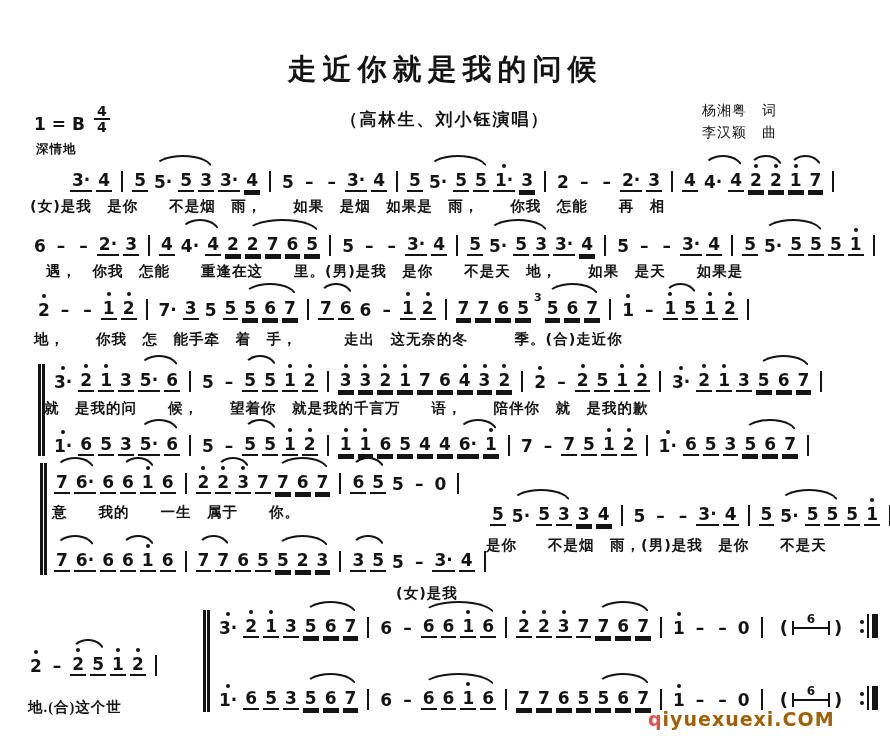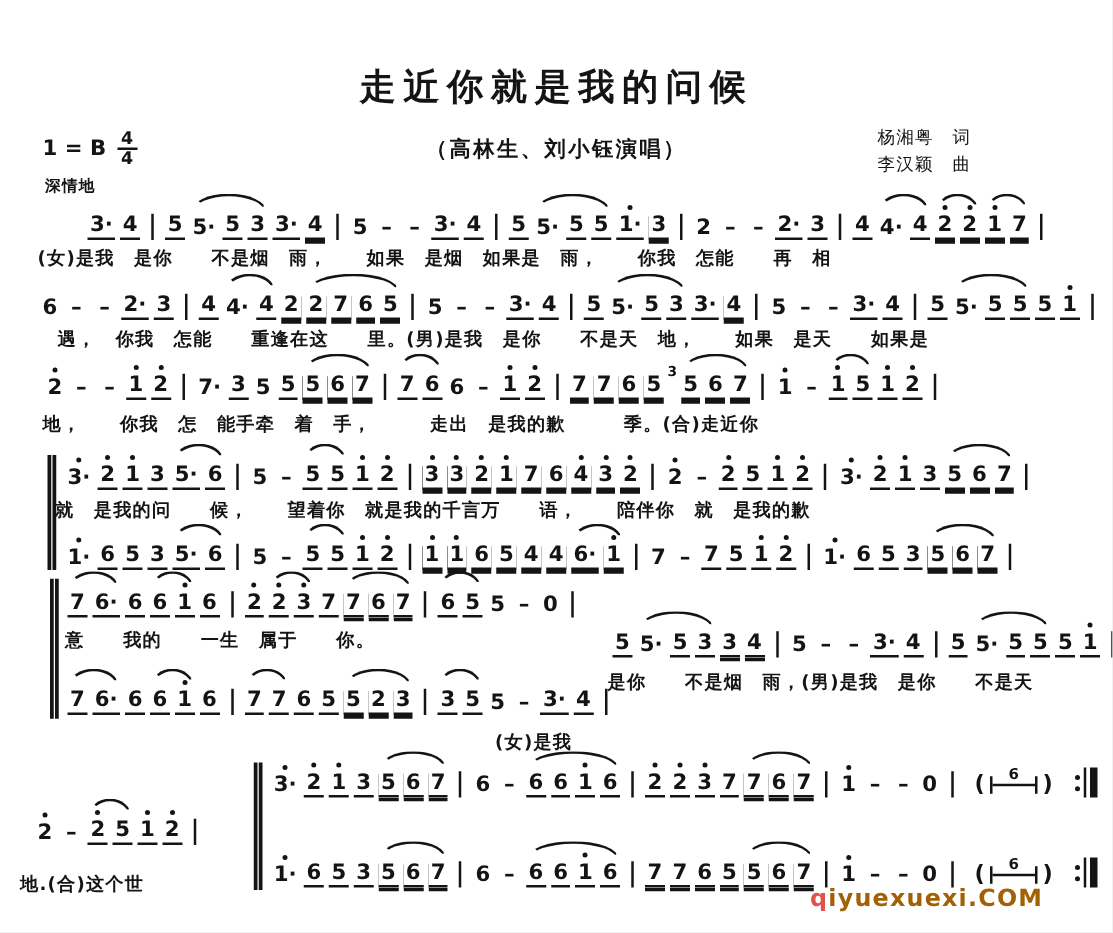--- a/index.html
+++ b/index.html
@@ -2,21 +2,21 @@
 <html><head>
 <meta charset="utf-8">
 <style>
   html,body{margin:0;padding:0;background:#e8e8e8;}
   .page{position:relative;width:890px;height:746px;background:#ffffff;overflow:hidden;
         font-family:"DejaVu Sans",sans-serif;color:#141414;}
   .title{position:absolute;left:0;right:0;top:50px;text-align:center;
          font-weight:bold;font-size:29px;letter-spacing:6px;}
   .subtitle{position:absolute;left:0;right:0;top:108px;text-align:center;
             font-weight:bold;font-size:17px;letter-spacing:2px;}
-  .keysig{position:absolute;left:34px;top:104px;display:flex;align-items:center;
+  .keysig{position:absolute;left:34px;top:104px;display:flex;align-items:flex-end;
           font-weight:bold;font-size:17px;}
   .frac{display:inline-flex;flex-direction:column;align-items:center;margin-left:9px;
         font-size:14px;line-height:14px;font-weight:bold;}
   .frac .num{border-bottom:2px solid #141414;padding:0 3px;}
   .frac .den{padding:0 3px;}
   .tempo{position:absolute;left:36px;top:141px;font-weight:bold;font-size:12.5px;letter-spacing:1px;}
   .credits{position:absolute;left:702px;top:99px;font-weight:normal;font-size:14px;
            line-height:22px;letter-spacing:1px;text-align:center;}
   .music-line{position:absolute;display:flex;align-items:flex-end;white-space:nowrap;height:24px;}
   .note{display:inline-block;font-weight:bold;font-size:17px;line-height:20px;
@@ -217,21 +217,21 @@
       <span class="note hd">1</span>
       <span class="note dash">–</span>
       <span class="tie">
         <span class="note hd u1">1</span>
         <span class="note u1">5</span>
       </span>
       <span class="note hd u1">1</span>
       <span class="note hd u1">2</span>
       <span class="bar"></span>
     </div>
-  <div class="lyric-line" style="left:34px;top:330px;">地，　　你我　怎　能手牵　着　手，　　　走出　是我的歉　　　季。(合)走近你</div>
+  <div class="lyric-line" style="left:34px;top:330px;">地，　　你我　怎　能手牵　着　手，　　　走出　这无奈的冬　　　季。(合)走近你</div>
 
   <div class="sysbar" style="left:38px;top:364px;height:92px;"></div>
   <div class="music-line" style="left:50px;top:368px;">
       <span class="note hd">3·</span>
       <span class="note hd u1">2</span>
       <span class="note hd u1">1</span>
       <span class="note u1">3</span>
       <span class="tie">
         <span class="note u1">5·</span>
         <span class="note u1">6</span>
@@ -426,21 +426,21 @@
       <span class="note hd">2</span>
       <span class="note dash">–</span>
       <span class="tie">
         <span class="note hd u1">2</span>
         <span class="note u1">5</span>
       </span>
       <span class="note hd u1">1</span>
       <span class="note hd u1">2</span>
       <span class="bar"></span>
     </div>
-  <div class="lyric-line" style="left:16px;top:698px;">地.(合)这个世</div>
+  <div class="lyric-line" style="left:28px;top:698px;font-family:Liberation Serif, serif;">地.(合)这个世</div>
   <div class="sysbar" style="left:203px;top:610px;height:102px;"></div>
   <div class="music-line" style="left:215px;top:614px;">
       <span class="note hd">3·</span>
       <span class="note hd u1">2</span>
       <span class="note hd u1">1</span>
       <span class="note u1">3</span>
       <span class="tie">
         <span class="note u2">5</span>
         <span class="note u2">6</span>
         <span class="note u2">7</span>

